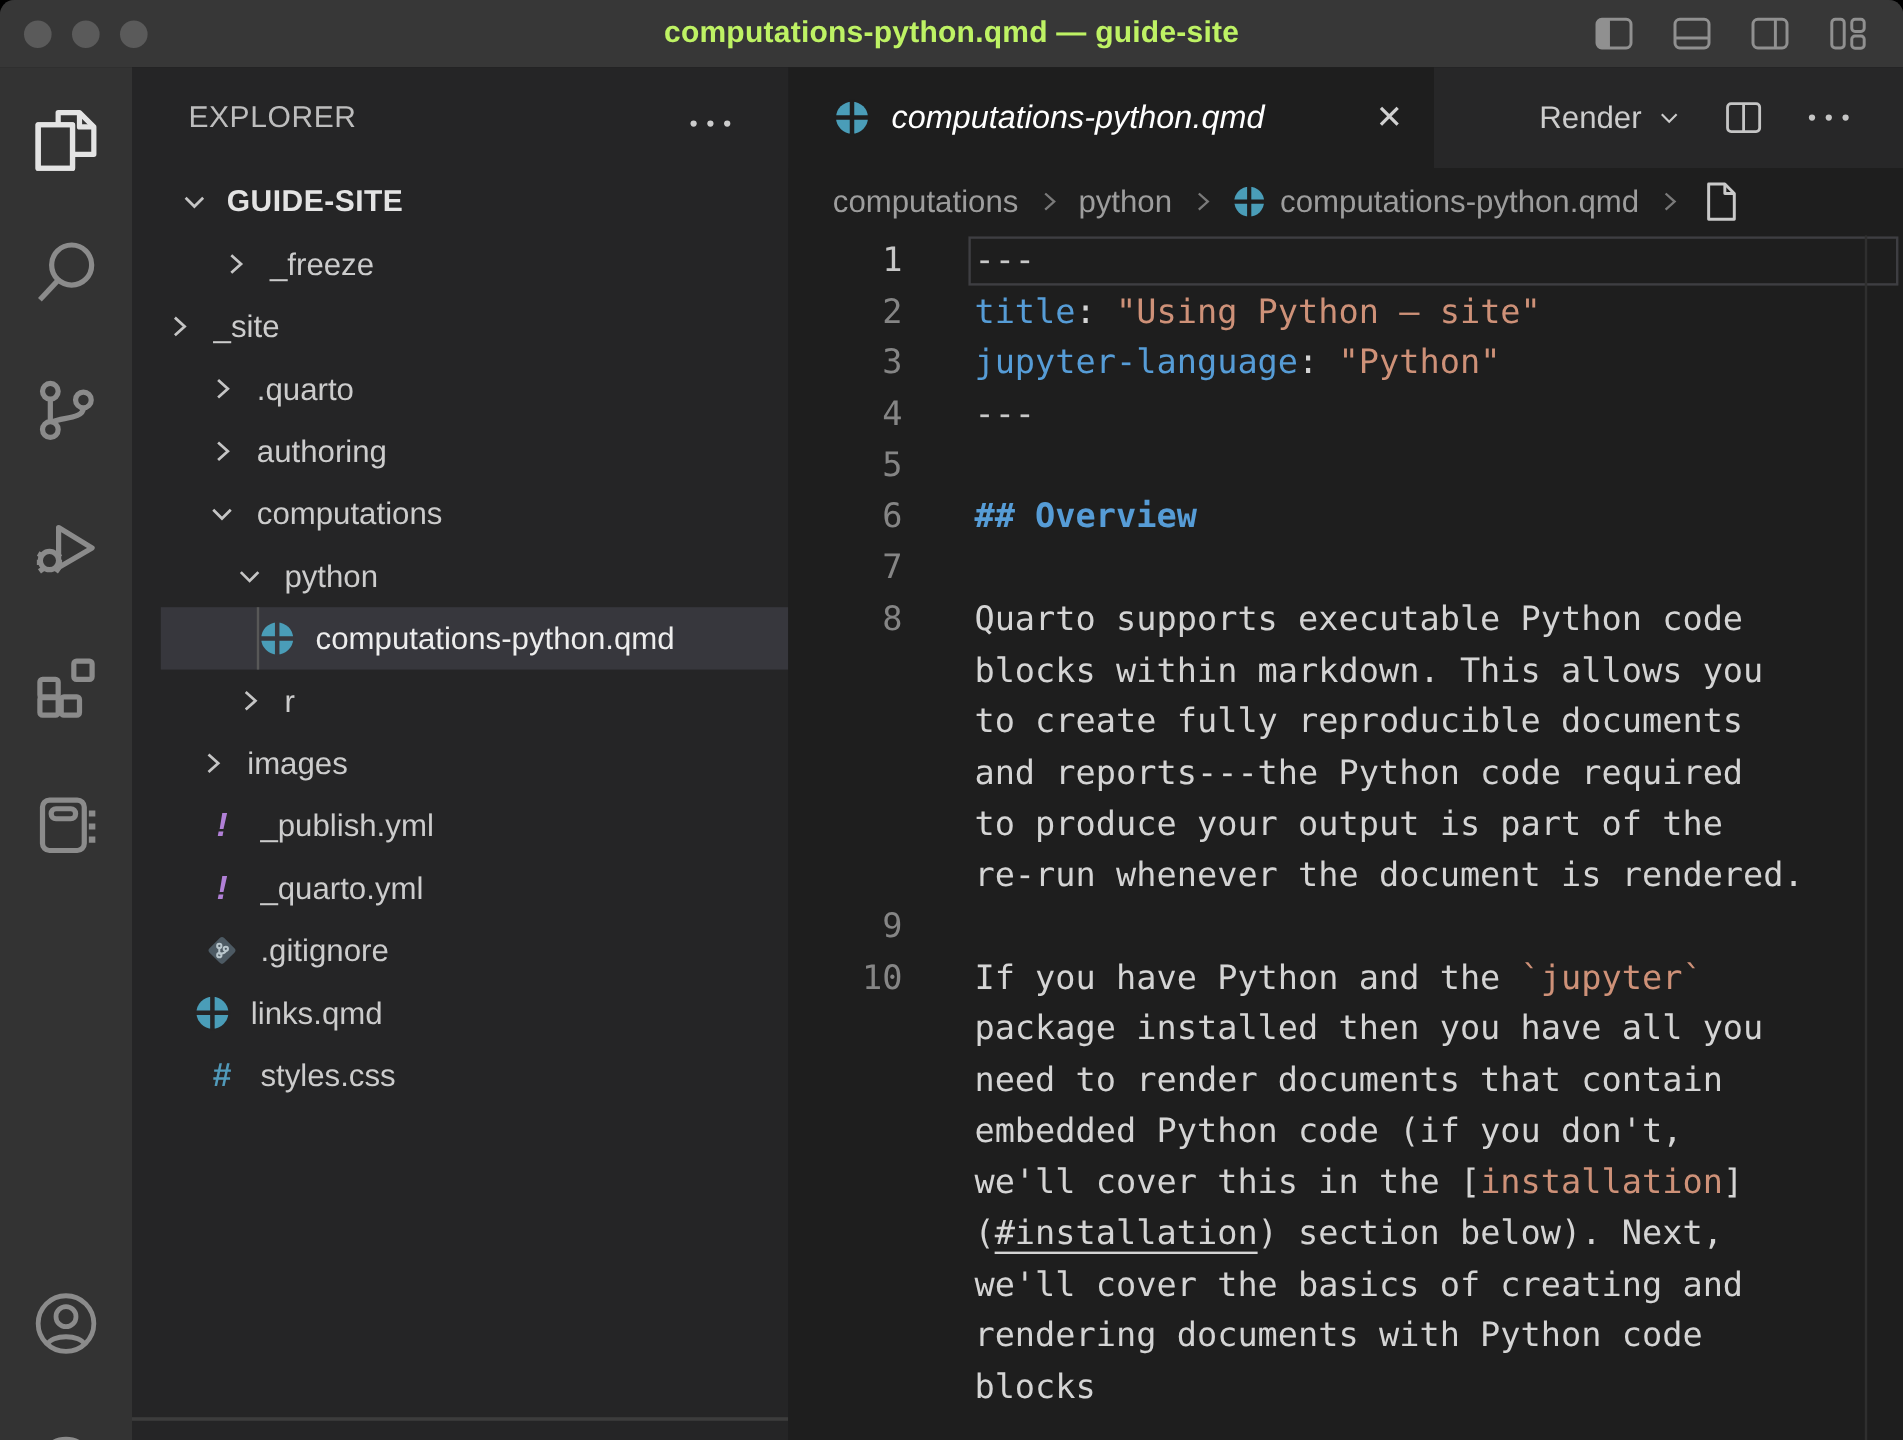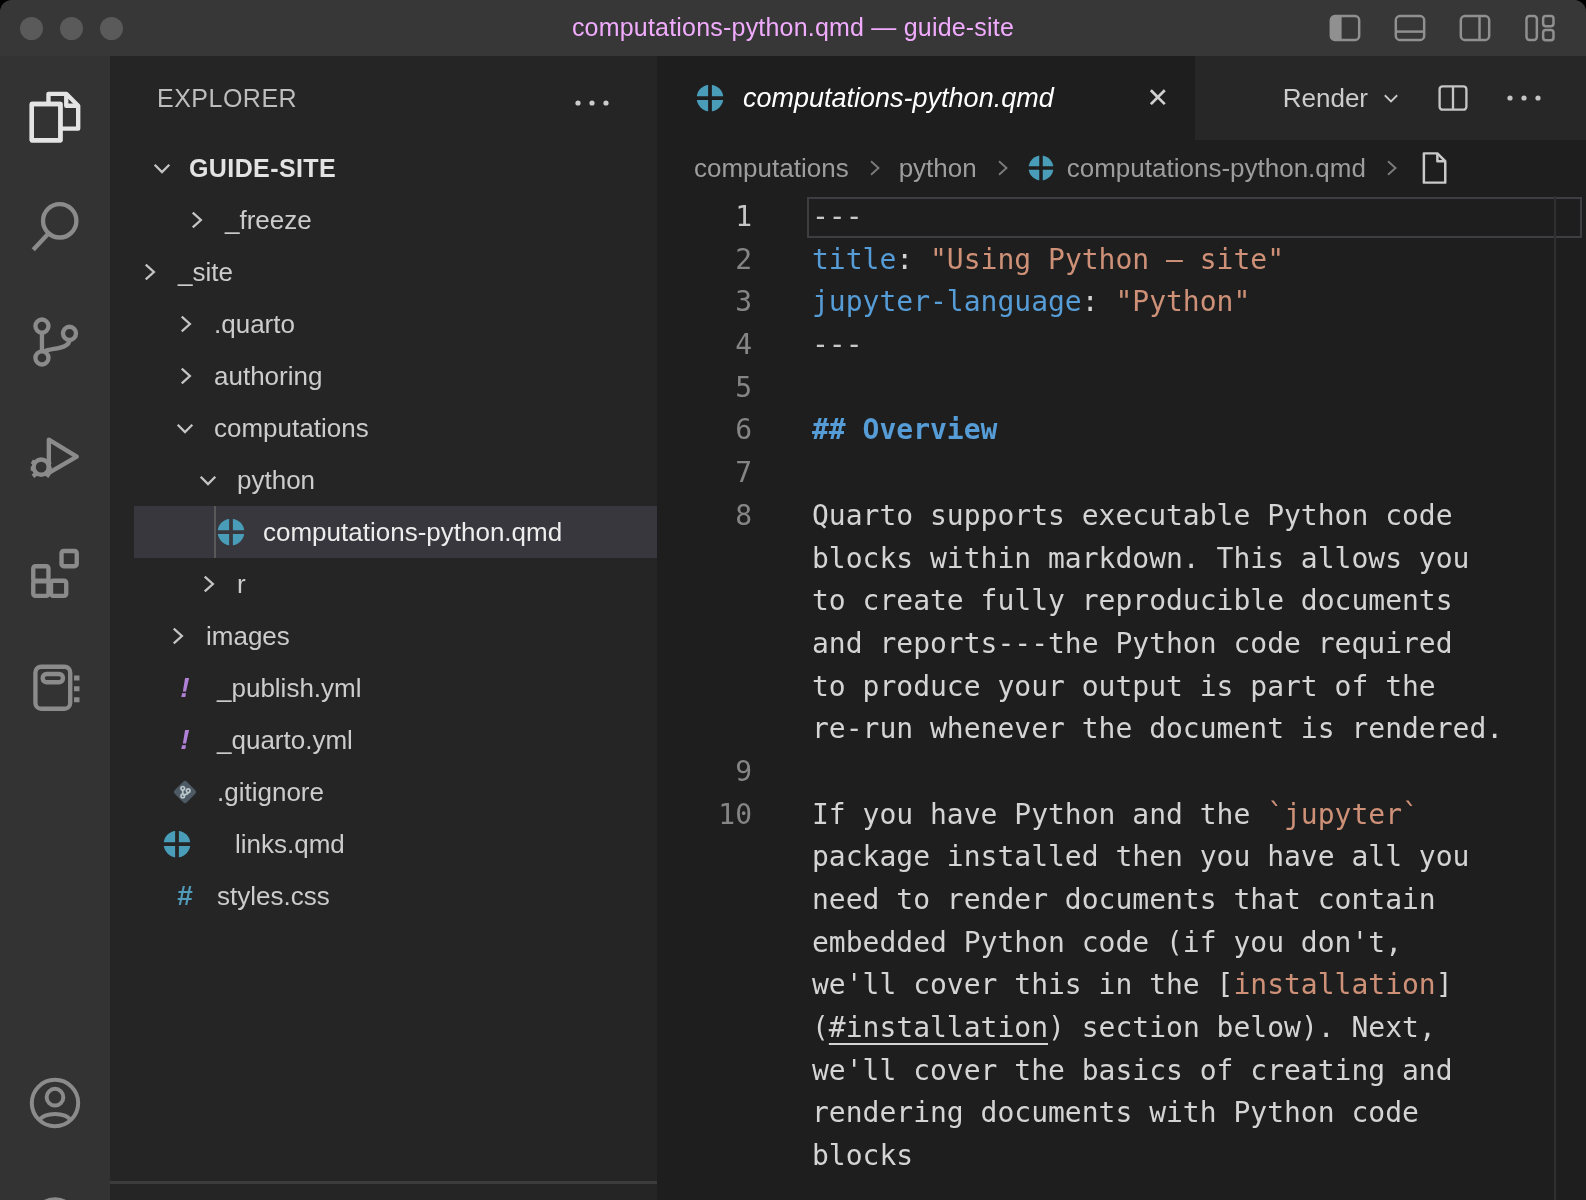--- a/index.html
+++ b/index.html
@@ -5,21 +5,21 @@
   html,body{margin:0;padding:0;background:#000;}
   .window{position:relative;width:1586px;height:1200px;overflow:hidden;
     background:#1e1e1e;border-radius:12px 12px 0 0;
     font-family:"Liberation Sans",sans-serif;-webkit-font-smoothing:antialiased;}
 
   
   .titlebar{position:absolute;left:0;top:0;width:100%;height:56px;background:#373737;}
   .traffic{position:absolute;left:20px;top:17px;display:flex;gap:17px;}
   .traffic span{width:23px;height:23px;border-radius:50%;background:#5a5a5a;display:block;}
   .win-title{position:absolute;left:0;right:0;top:0;height:56px;line-height:54px;
-    text-align:center;color:#f0abfc;font-size:25px;font-weight:normal;letter-spacing:.2px;}
+    text-align:center;color:#bef264;font-size:25px;font-weight:bold;letter-spacing:.2px;}
   .tb-icons{position:absolute;right:28px;top:10px;display:flex;gap:29px;}
   .tb-icons svg{display:block;}
 
   
   .activitybar{position:absolute;left:0;top:56px;width:110px;bottom:0;background:#333333;}
   .ab-item{position:absolute;left:26px;width:58px;height:58px;color:#8b8b8b;}
   .ab-item.active{color:#e4e4e4;}
   .ab-item svg{display:block;width:58px;height:58px;}
 
   
@@ -291,21 +291,21 @@
               <g fill="none" stroke="#b9c6cc" stroke-width="0.9">
                 <circle cx="6.8" cy="6" r="0.95"></circle>
                 <circle cx="6.8" cy="10.1" r="0.95"></circle>
                 <circle cx="9.7" cy="7.3" r="0.95"></circle>
                 <path d="M6.8 6.9v2.3M9.7 8.2c0 1.3-1.7 1-2.9 1.5"></path>
               </g>
             </svg>
           </span>
           <span class="tlabel">.gitignore</span>
         </div>
-        <div class="trow" style="padding-left: 28px; gap: 26px;">
+        <div class="trow" style="padding-left: 28px;">
           <span class="ticon">
             <svg width="30" height="30" viewBox="0 0 16 16">
               <circle cx="8" cy="8" r="7.1" fill="#4a9db8"></circle>
               <path d="M8 0v16M0 8h16" stroke="#252526" stroke-width="2"></path>
             </svg>
           </span>
           <span class="tlabel">links.qmd</span>
         </div>
         <div class="trow" style="padding-left: 36px;">
           <span class="ticon">

